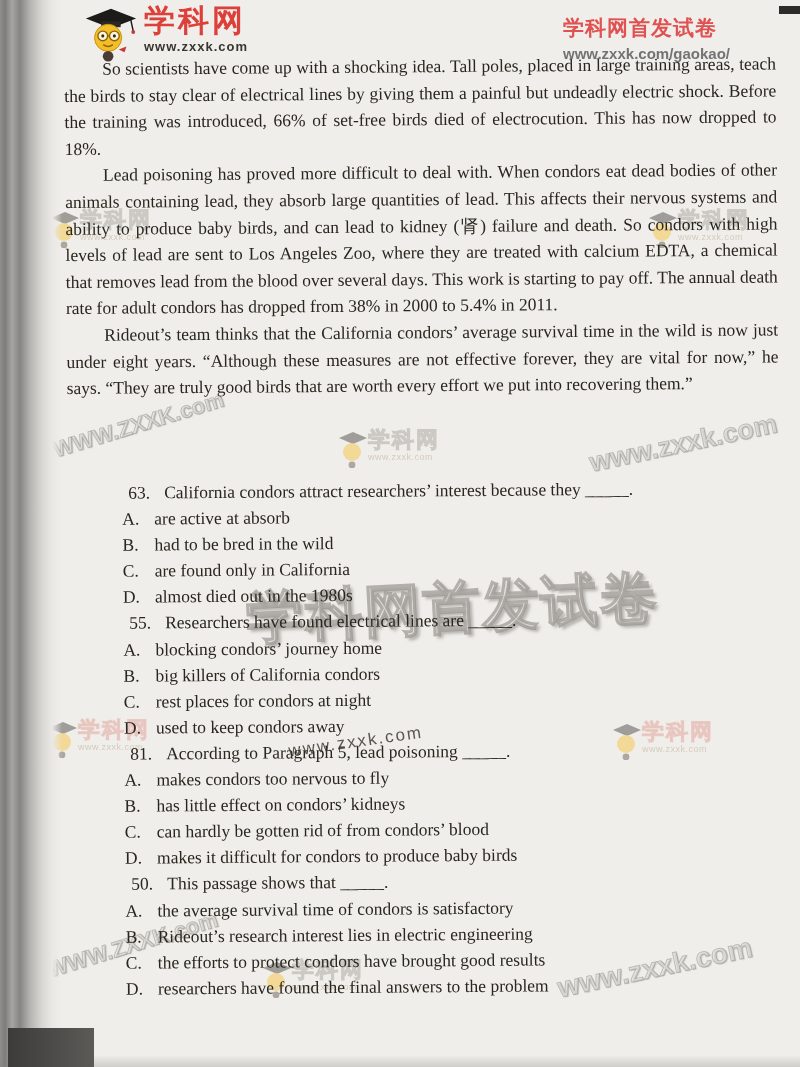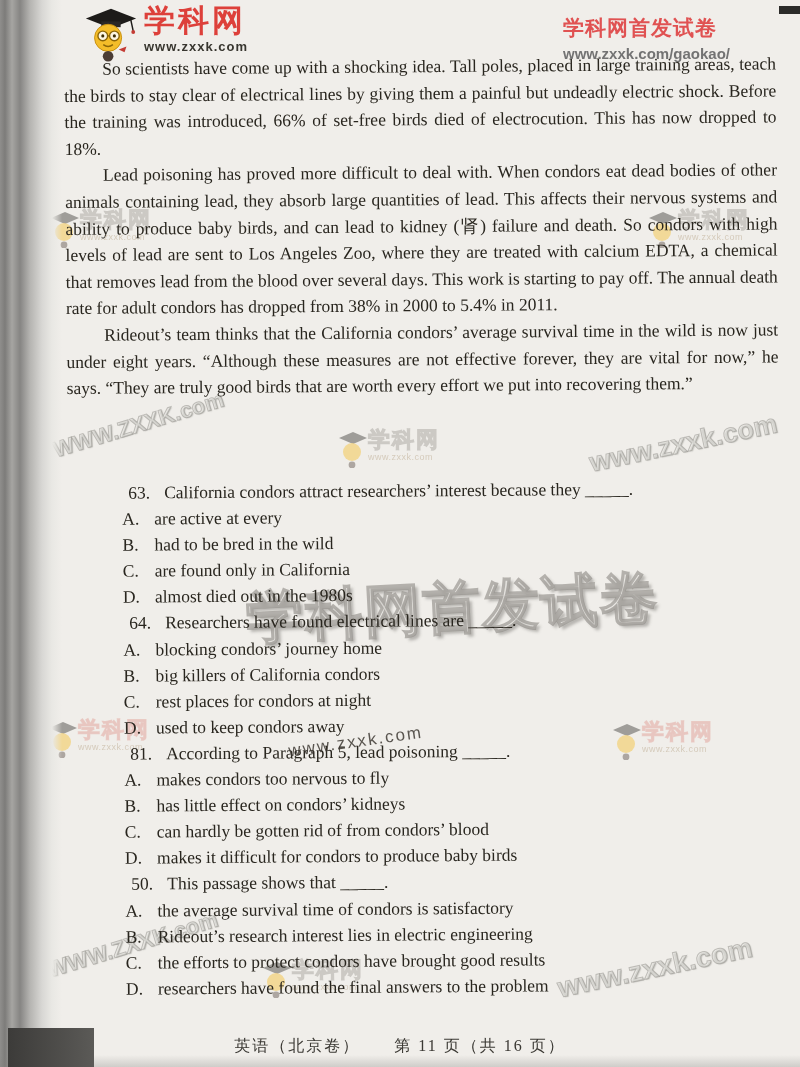--- a/index.html
+++ b/index.html
@@ -232,28 +232,28 @@
   <div class="passage z2">
     <p>So scientists have come up with a shocking idea. Tall poles, placed in large training areas, teach the birds to stay clear of electrical lines by giving them a painful but undeadly electric shock. Before the training was introduced, 66% of set-free birds died of electrocution. This has now dropped to 18%.</p>
     <p>Lead poisoning has proved more difficult to deal with. When condors eat dead bodies of other animals containing lead, they absorb large quantities of lead. This affects their nervous systems and ability to produce baby birds, and can lead to kidney (肾) failure and death. So condors with high levels of lead are sent to Los Angeles Zoo, where they are treated with calcium EDTA, a chemical that removes lead from the blood over several days. This work is starting to pay off. The annual death rate for adult condors has dropped from 38% in 2000 to 5.4% in 2011.</p>
     <p>Rideout’s team thinks that the California condors’ average survival time in the wild is now just under eight years. “Although these measures are not effective forever, they are vital for now,” he says. “They are truly good birds that are worth every effort we put into recovering them.”</p>
   </div>
 
   <div class="questions z2">
 
     <div>
       <div class="q-row"><span class="q-num">63.</span><span>California condors attract researchers’ interest because they _____.</span></div>
-      <div class="opt"><span class="opt-label">A.</span><span>are active at every</span></div>
+      <div class="opt"><span class="opt-label">A.</span><span>are active at absorb</span></div>
       <div class="opt"><span class="opt-label">B.</span><span>had to be bred in the wild</span></div>
       <div class="opt"><span class="opt-label">C.</span><span>are found only in California</span></div>
       <div class="opt"><span class="opt-label">D.</span><span>almost died out in the 1980s</span></div>
     </div>
 
     <div>
-      <div class="q-row"><span class="q-num">64.</span><span>Researchers have found electrical lines are _____.</span></div>
+      <div class="q-row"><span class="q-num">55.</span><span>Researchers have found electrical lines are _____.</span></div>
       <div class="opt"><span class="opt-label">A.</span><span>blocking condors’ journey home</span></div>
       <div class="opt"><span class="opt-label">B.</span><span>big killers of California condors</span></div>
       <div class="opt"><span class="opt-label">C.</span><span>rest places for condors at night</span></div>
       <div class="opt"><span class="opt-label">D.</span><span>used to keep condors away</span></div>
     </div>
 
     <div>
       <div class="q-row"><span class="q-num">81.</span><span>According to Paragraph 5, lead poisoning _____.</span></div>
       <div class="opt"><span class="opt-label">A.</span><span>makes condors too nervous to fly</span></div>
       <div class="opt"><span class="opt-label">B.</span><span>has little effect on condors’ kidneys</span></div>
@@ -264,18 +264,14 @@
     <div>
       <div class="q-row"><span class="q-num">50.</span><span>This passage shows that _____.</span></div>
       <div class="opt"><span class="opt-label">A.</span><span>the average survival time of condors is satisfactory</span></div>
       <div class="opt"><span class="opt-label">B.</span><span>Rideout’s research interest lies in electric engineering</span></div>
       <div class="opt"><span class="opt-label">C.</span><span>the efforts to protect condors have brought good results</span></div>
       <div class="opt"><span class="opt-label">D.</span><span>researchers have found the final answers to the problem</span></div>
     </div>
 
   </div>
 
-  <div class="footer">
-    <span>英语（北京卷）</span>
-    <span>第 11 页（共 16 页）</span>
-  </div>
 
 </div>
 
 </body></html>

